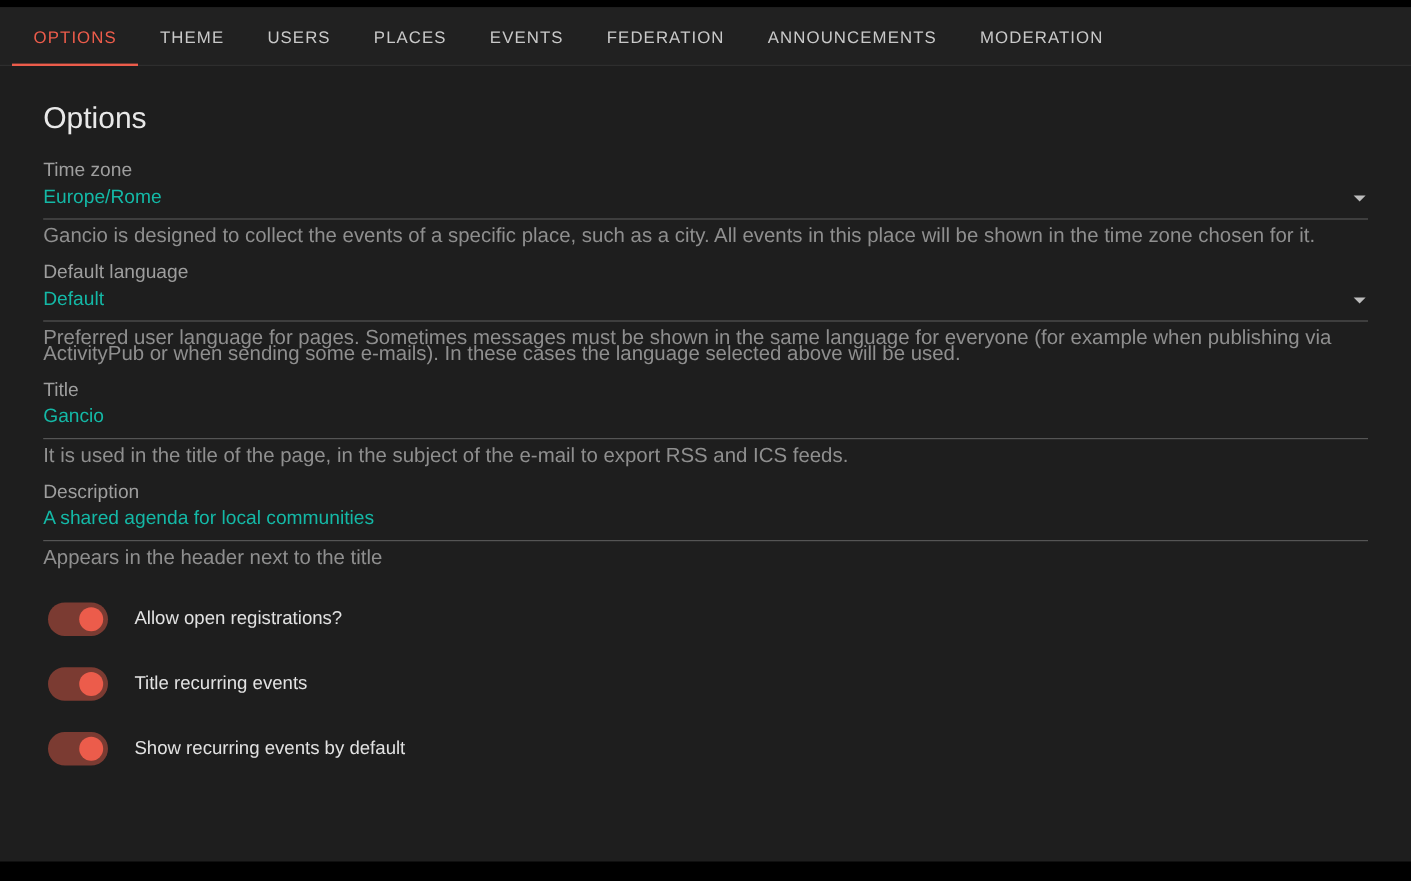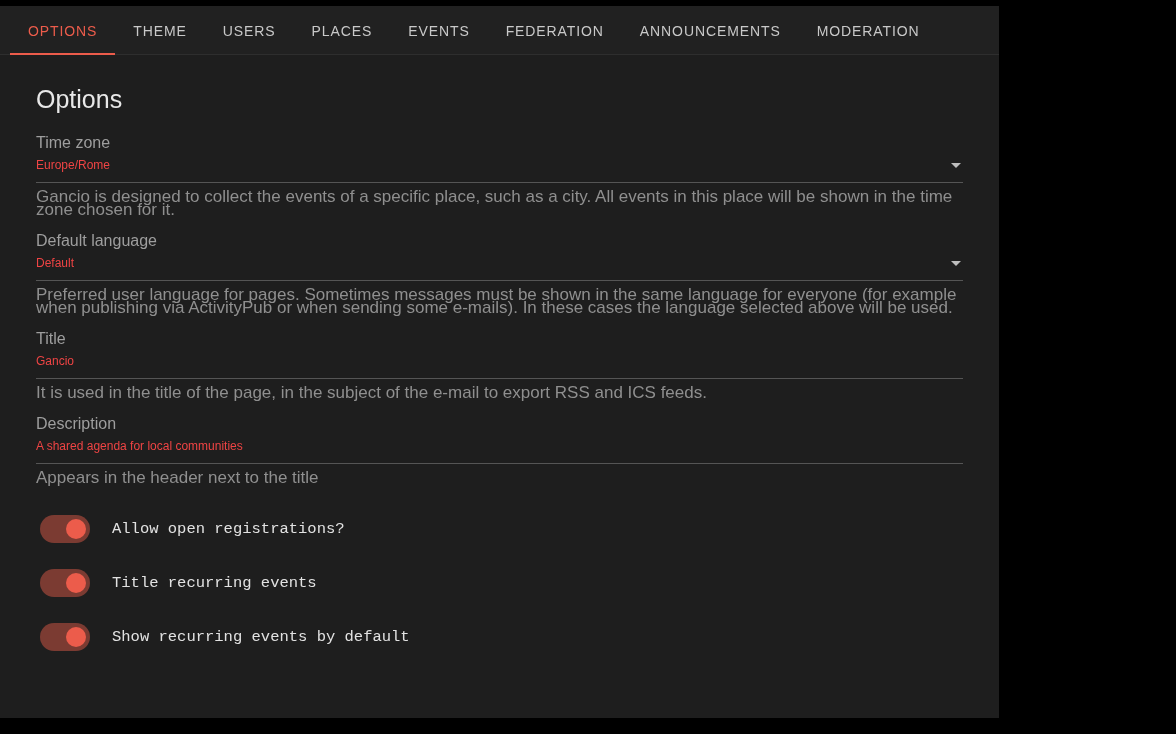--- a/index.html
+++ b/index.html
@@ -13,21 +13,21 @@
     width: 1176px;
     height: 734px;
     position: relative;
     background: #000000;
     overflow: hidden;
   }
   .app-window {
     position: absolute;
     left: 0;
     top: 6px;
-    width: 999px;
+    width: 1176px;
     height: 712px;
     background: #1e1e1e;
     display: flex;
     flex-direction: column;
   }
   
   .tabbar {
     height: 49px;
     background: #212121;
     display: flex;
@@ -90,22 +90,22 @@
     line-height: 14px;
   }
   .field-control {
     border-bottom: 1px solid #555555;
     display: flex;
     align-items: center;
     justify-content: space-between;
     padding-bottom: 6px;
   }
   .field-value {
-    font-size: 12px;
-    color: #ef4444;
+    font-size: 16px;
+    color: #14b8a6;
     line-height: 22px;
   }
   .caret {
     width: 0;
     height: 0;
     border-left: 5px solid transparent;
     border-right: 5px solid transparent;
     border-top: 5px solid #bdbdbd;
     margin-right: 2px;
     cursor: pointer;
@@ -115,21 +115,20 @@
     color: #8f8f8f;
     line-height: 13px;
     margin-top: 7px;
     margin-bottom: 18px;
   }
   
   .switch-row {
     display: flex;
     align-items: center;
     height: 54px;
-    font-family: Liberation Mono, monospace;
   }
   .switch {
     width: 50px;
     height: 28px;
     border-radius: 14px;
     background: #7b3b32;
     position: relative;
     cursor: pointer;
     flex: 0 0 auto;
     margin-left: 4px;

